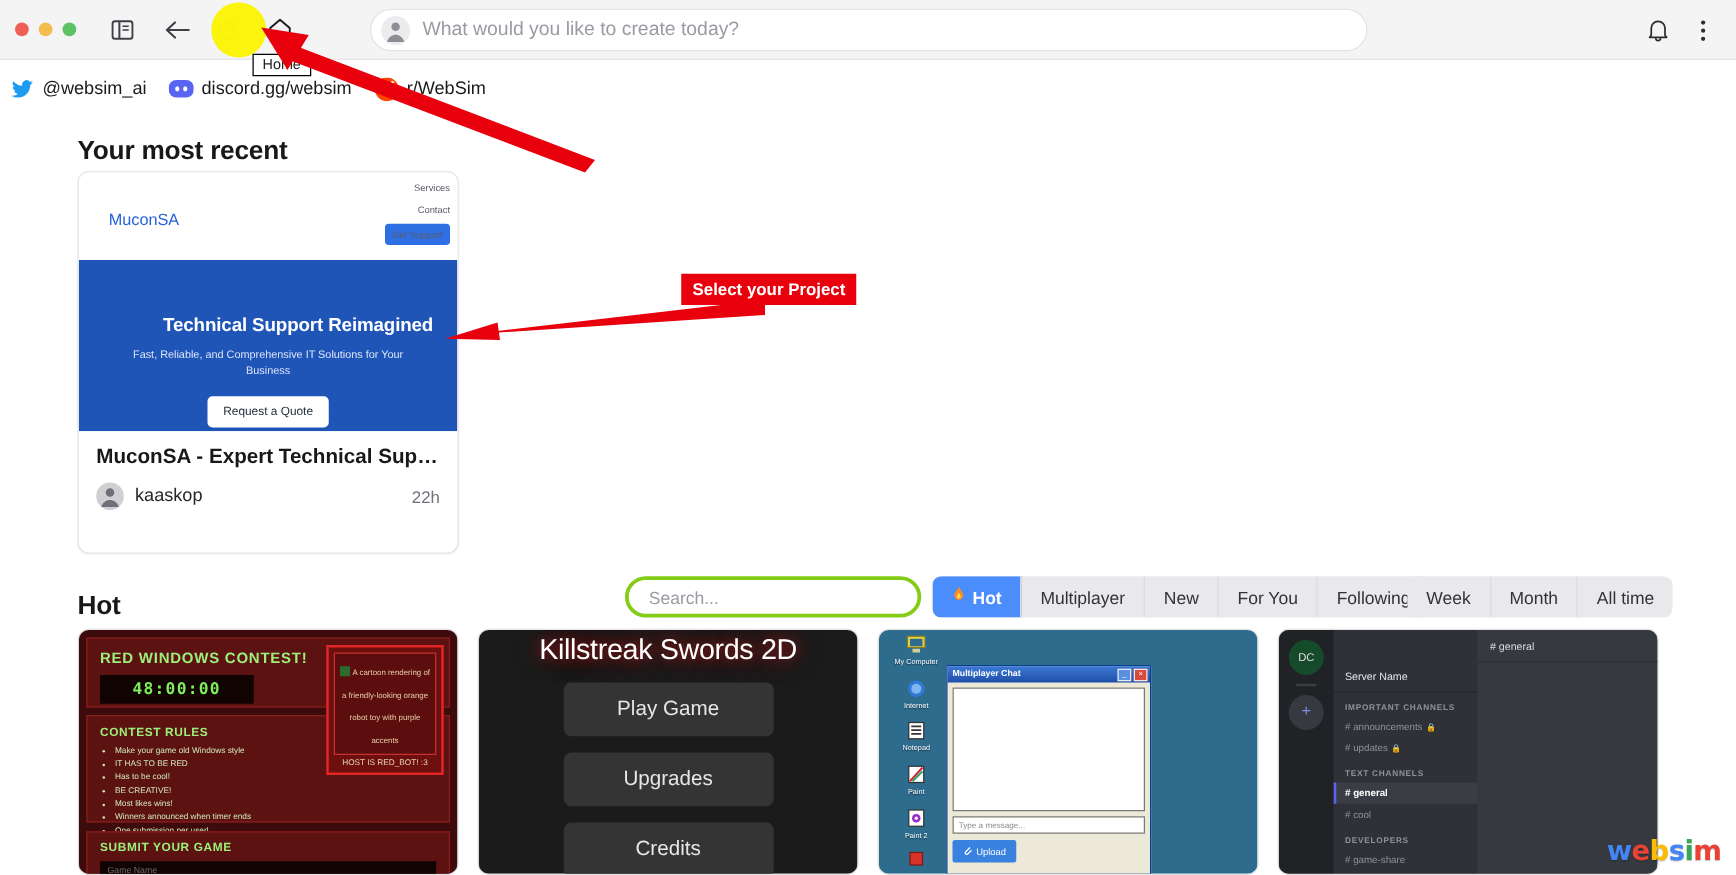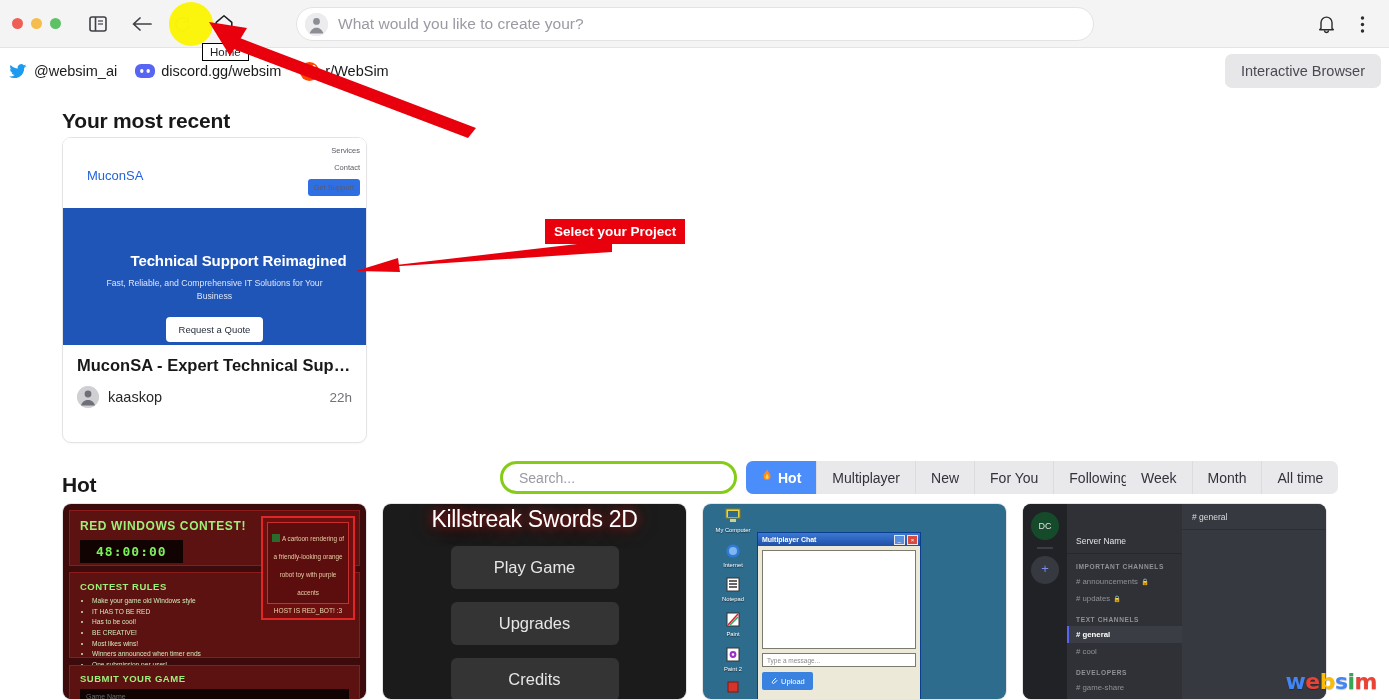--- a/index.html
+++ b/index.html
@@ -110,21 +110,21 @@
   
   .hotcard { position:absolute; top:503px; width:305px; height:197px;
              border-radius:9px; overflow:hidden; border:1px solid #e4e4e7;}
   #hot-1 { left:62px; } #hot-2 { left:382px; } #hot-3 { left:702px; } #hot-4 { left:1022px; }
 
   
   .contest { width:100%; height:100%; background:#3d0b0b; padding:6px; font-family:"Liberation Sans",sans-serif;}
   .contest-panel { background:#5d1212; border:1px solid #8c1c1c; padding:8px 10px; }
   .contest-h { color:#9cf07a; font-size:12px; font-weight:700; letter-spacing:.6px;}
   .timer { margin-top:7px; background:#120303; color:#7bf05a; font-family:"DejaVu Sans Mono",monospace;
-           font-size:13px; font-weight:700; padding:4px 16px; display:inline-block; letter-spacing:1px;}
+           font-size:13px; font-weight:700; padding:4px 26px; display:inline-block; letter-spacing:1px;}
   .rules-h { color:#9cf07a; font-size:9.5px; font-weight:700; letter-spacing:.5px; }
   .rules { margin:4px 0 0 12px; }
   .rules li { color:#cfe8b8; font-size:6.6px; line-height:1.62; }
   .robot-box { position:absolute; right:11px; top:12px; width:94px;
                background:#6d0f0f; border:2px solid #e02626; padding:4px; }
   .robot-inner { border:1px solid #c73030; background:#5c0d0d; padding:4px 3px; text-align:center; }
   .robot-cap { color:#e8cfa8; font-size:6.3px; line-height:1.42; }
   .broken-img { display:inline-block; width:8px;height:8px; background:#2b6b2b; vertical-align:-1px; margin-right:2px;}
   .host-txt { color:#e9d7b0; font-size:6.6px; text-align:center; margin-top:3px;}
   .submit-panel { position:absolute; left:6px; right:6px; bottom:-26px; background:#5d1212;
@@ -240,21 +240,21 @@
     </div>
 
     <div class="omnibox">
       <div class="omni-avatar">
         <svg width="23" height="23" viewBox="0 0 23 23">
             <circle cx="11.5" cy="11.5" r="11.5" fill="#ececef"></circle>
             <circle cx="11.5" cy="8.4" r="3.4" fill="#8d8d95"></circle>
             <path d="M4.6 20.5c1.2-4 4.1-5.8 6.9-5.8s5.7 1.8 6.9 5.8z" fill="#8d8d95"></path>
           </svg>
       </div>
-      <div class="omni-text">What would you like to create your?</div>
+      <div class="omni-text">What would you like to create today?</div>
     </div>
 
     <div class="chrome-right">
       <div class="icon-btn">
         <svg width="19" height="20" viewBox="0 0 19 20">
             <path d="M4 14.2V8.6a5.5 5.5 0 0 1 11 0v5.6l1.3 1.6H2.7Z" fill="none" stroke="#2c2c31" stroke-width="1.4" stroke-linejoin="round"></path>
             <path d="M7.6 17a1.95 1.95 0 0 0 3.8 0" fill="none" stroke="#2c2c31" stroke-width="1.4" stroke-linecap="round"></path>
           </svg>
       </div>
       <div class="icon-btn">
@@ -293,21 +293,20 @@
             <circle cx="6.4" cy="9.3" r="1.5" fill="#fff"></circle>
             <circle cx="12.6" cy="9.3" r="1.5" fill="#fff"></circle>
             <path d="M6 12.4c1.9 1.7 5.1 1.7 7 0" stroke="#fff" stroke-width="1.3" fill="none" stroke-linecap="round"></path>
             <circle cx="13.9" cy="4.3" r="1.5" fill="#fff"></circle>
           </svg>
       </span>
       <span>r/WebSim</span>
     </a>
   </div>
 
-  <div class="ibrowser">Interactive Browser</div>
 
   <div class="sec-title" id="recent-title">Your most recent</div>
 
   <div class="recent-card">
     <div class="thumb">
       <div class="thumb-nav">
         <div class="thumb-brand">MuconSA</div>
         <div class="thumb-links">
           <span>Services</span>
           <span>Contact</span>

